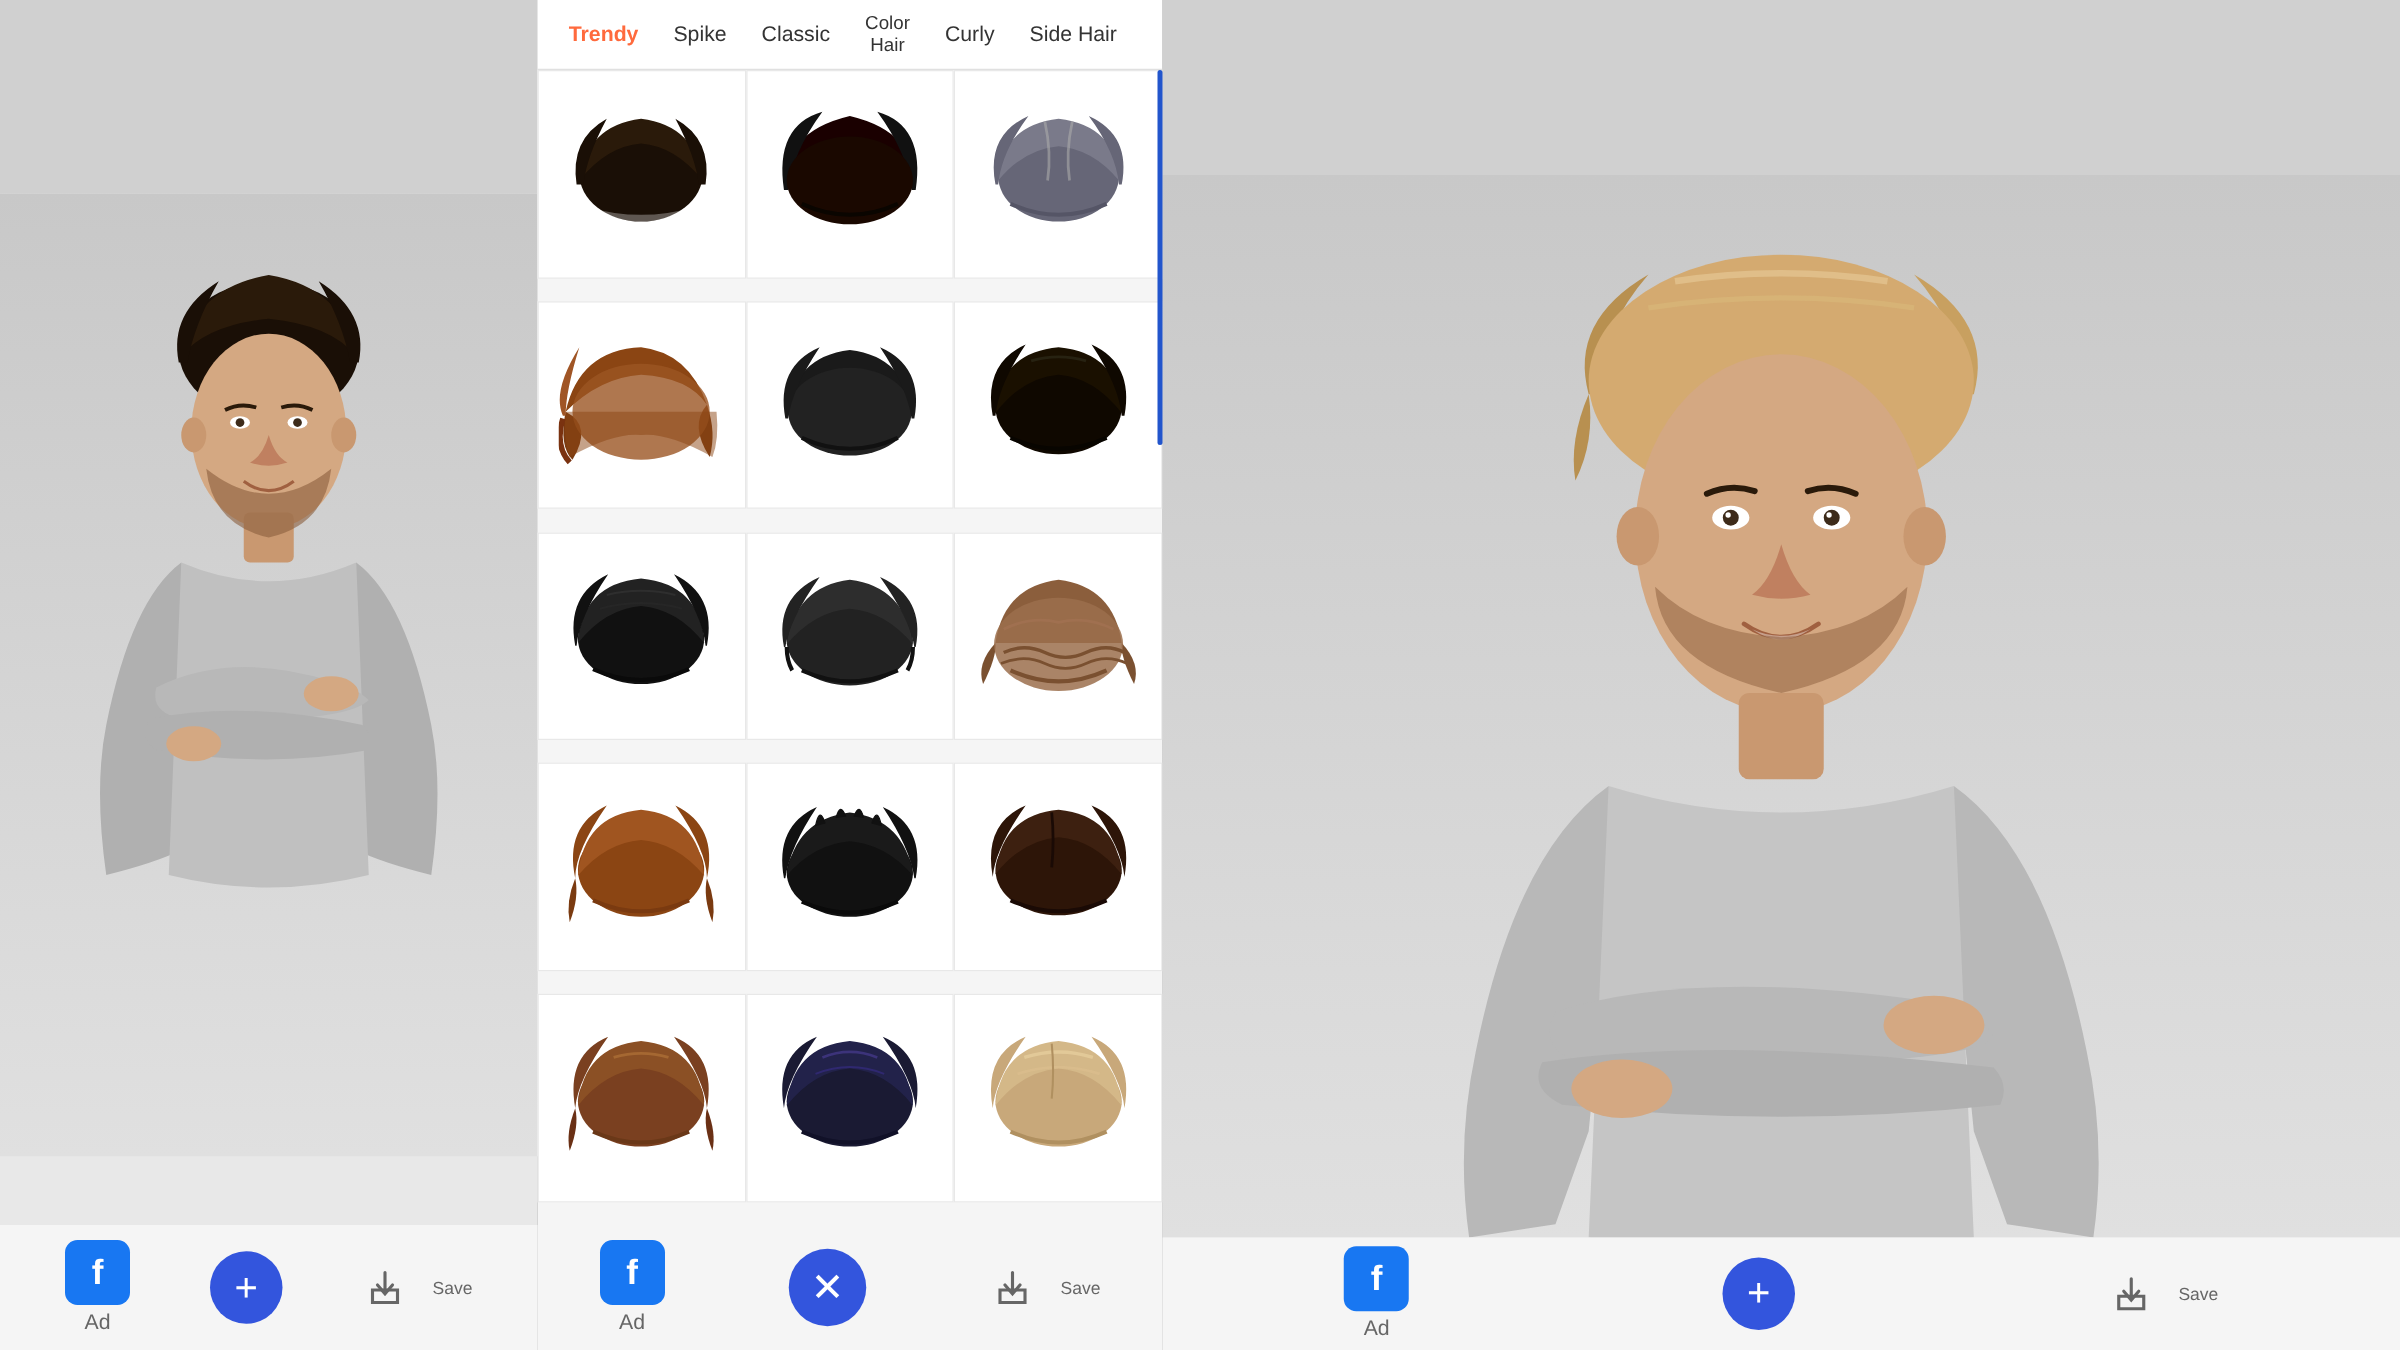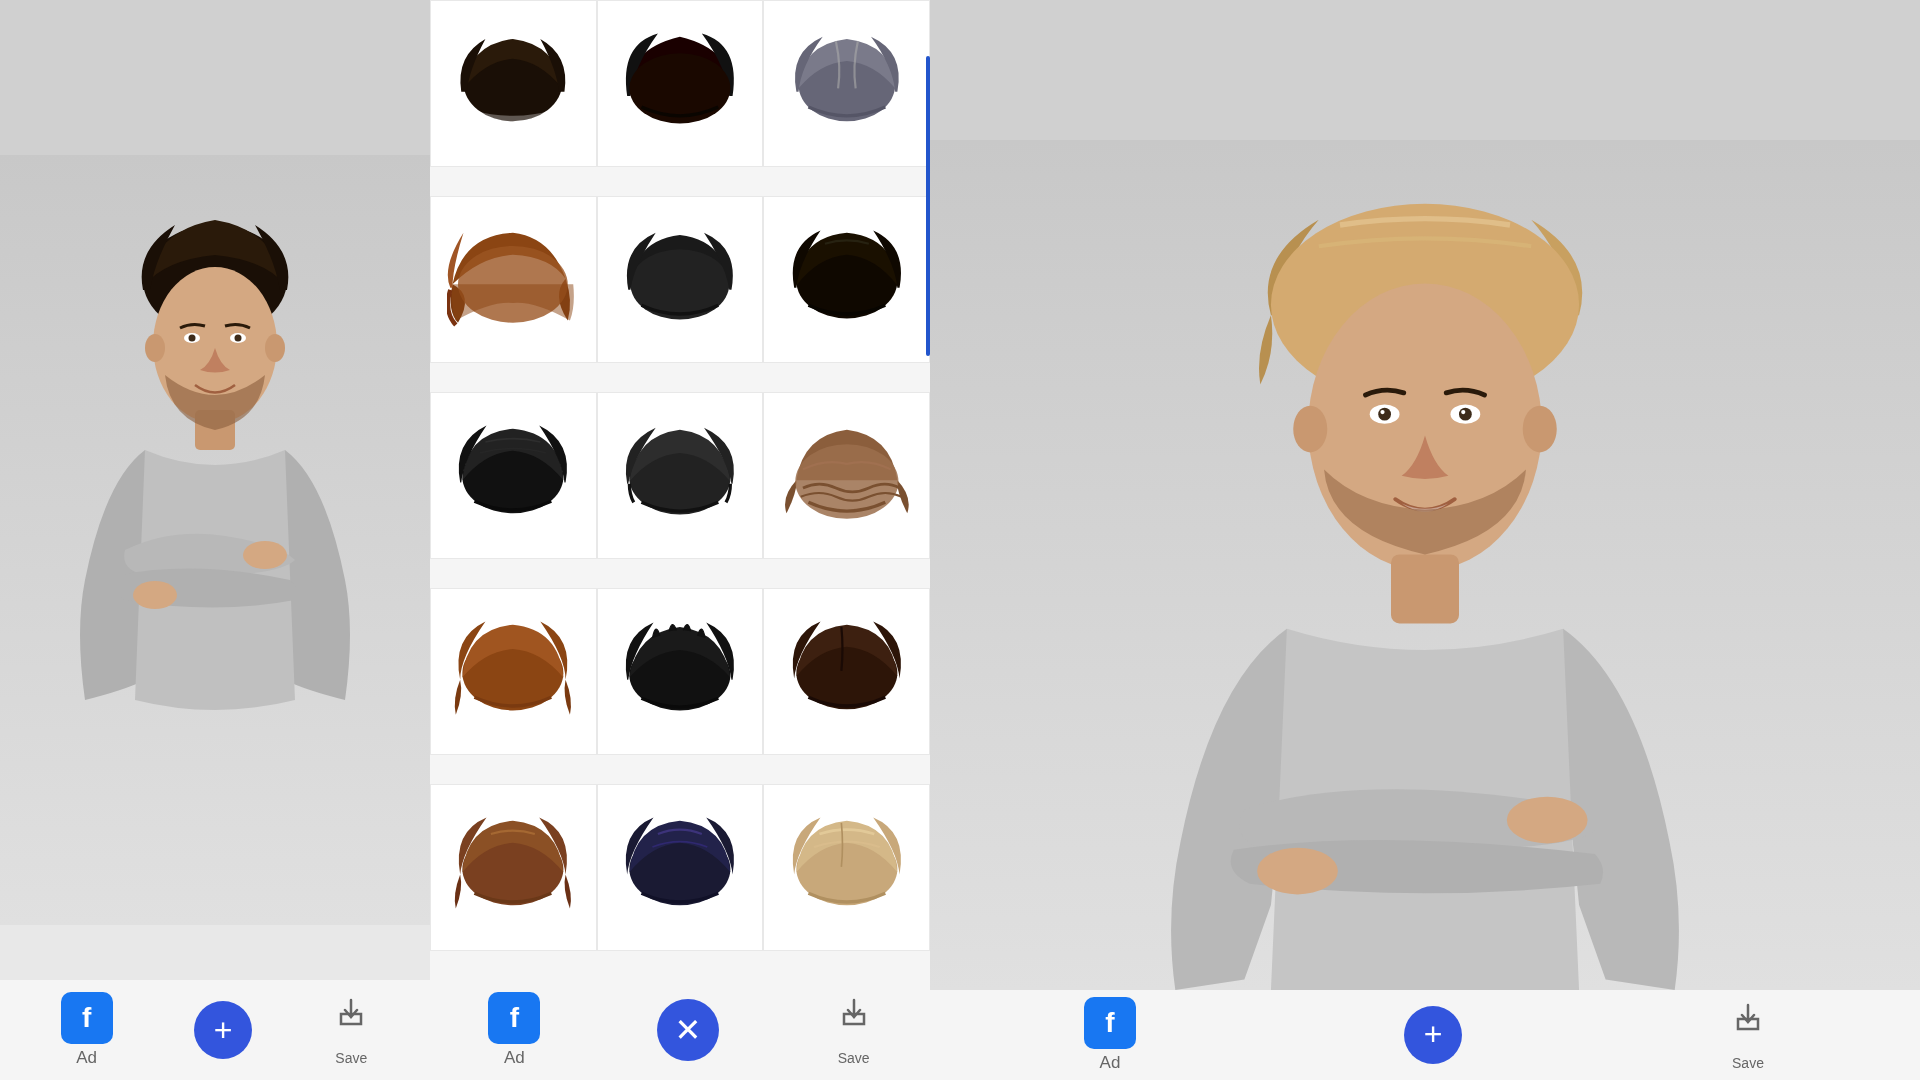--- a/index.html
+++ b/index.html
@@ -199,21 +199,21 @@
       border-radius: 50%;
       display: flex;
       align-items: center;
       justify-content: center;
       color: white;
       font-size: 32px;
       cursor: pointer;
     }
     .save-btn {
       display: flex;
-      flex-direction: column;
+      flex-direction: row;
       align-items: center;
       gap: 20px;
       cursor: pointer;
     }
     .save-icon {
       width: 36px;
       height: 36px;
       display: flex;
       align-items: center;
       justify-content: center;
@@ -285,20 +285,28 @@
           <path d="M6 28 L6 18 L26 18 L26 28 Z" fill="none" stroke="#666" stroke-width="2.5"></path>
           <path d="M16 4 L16 20 M10 14 L16 21 L22 14" fill="none" stroke="#666" stroke-width="2.5" stroke-linecap="round"></path>
         </svg>
       </div>
       <span class="save-label">Save</span>
     </div>
   </div>
 </div>
 
 <div class="middle-panel">
+  <div class="tabs-bar">
+    <div class="tab-item active" style="color:#ff6a3d; font-weight:600;">Trendy</div>
+    <div class="tab-item">Spike</div>
+    <div class="tab-item">Classic</div>
+    <div class="tab-item color-hair" style="font-size:15px;">Color<br>Hair</div>
+    <div class="tab-item">Curly</div>
+    <div class="tab-item">Side Hair</div>
+  </div>
 
   <div class="scrollbar-indicator"></div>
 
   <div class="hair-grid">
 
     <div class="hair-cell">
       <svg viewBox="0 0 120 100">
         <ellipse cx="60" cy="50" rx="45" ry="35" fill="#1a0f06"></ellipse>
         <path d="M15 55 Q20 15 60 10 Q100 15 105 55 Q85 30 60 28 Q35 30 15 55Z" fill="#2a1a0a"></path>
         <path d="M13 58 Q8 25 35 10 Q20 38 18 58Z" fill="#1a0f06"></path>

